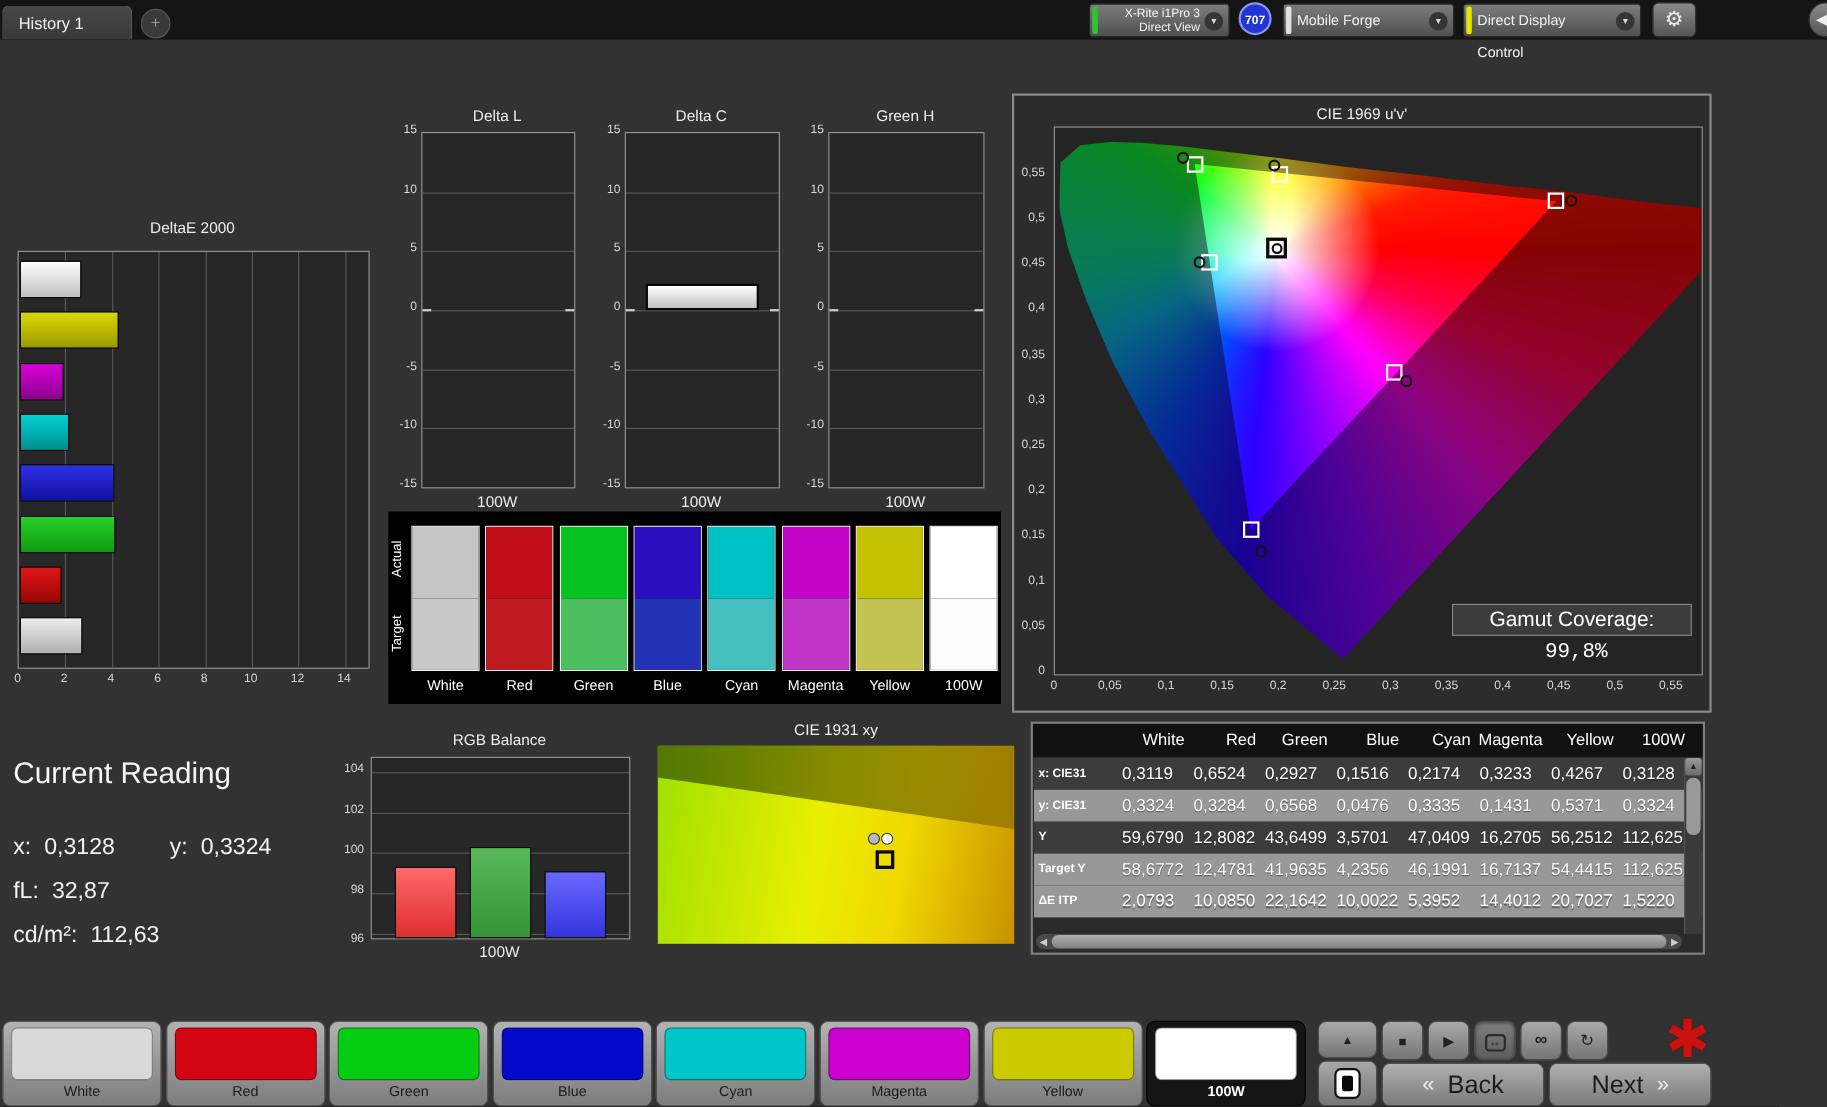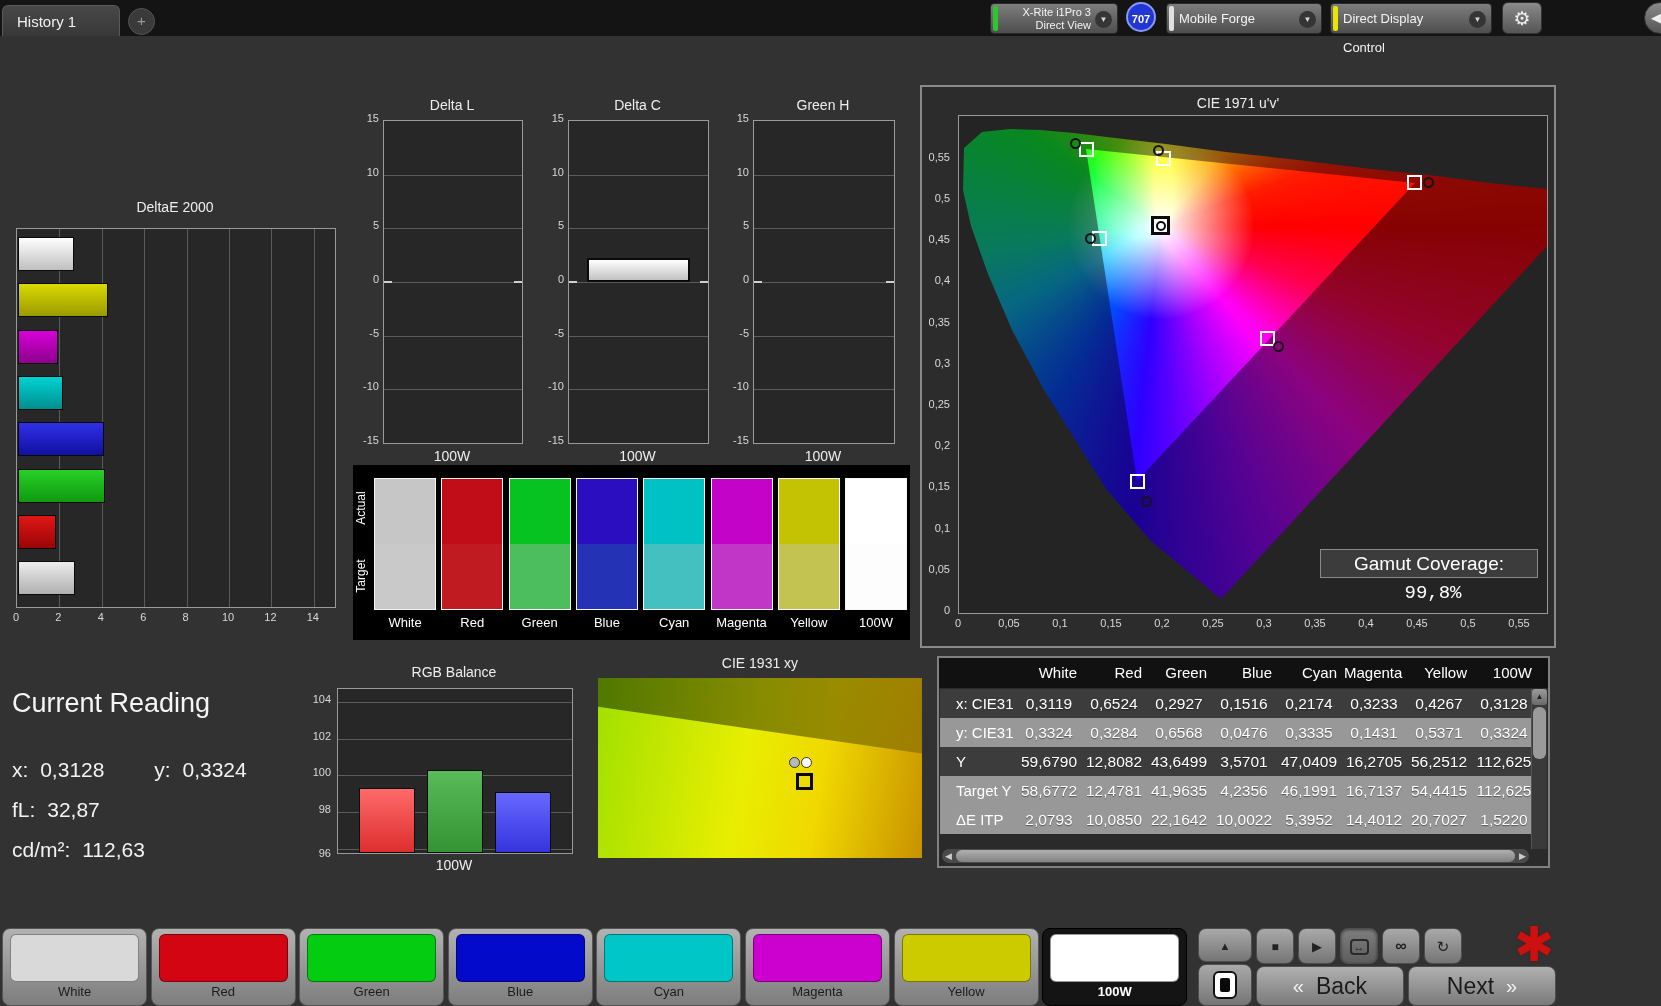--- a/index.html
+++ b/index.html
@@ -84,22 +84,22 @@
   .c31sq{position:absolute;width:17px;height:17px;border:3px solid #0a0a0a;box-sizing:border-box;}
   .c31c{position:absolute;width:11px;height:11px;border-radius:50%;border:1px solid #333;box-sizing:border-box;}
   
   .tblpanel{position:absolute;left:937px;top:656px;width:613px;height:212px;background:#2a2a2a;
       border:2px solid #808080;box-sizing:border-box;overflow:hidden;}
   .trow,.thead{display:grid;grid-template-columns:80px repeat(8,65px);height:29px;line-height:29px;}
   .thead{height:30px;line-height:30px;background:#111;color:#fff;font-size:15px;}
   .thead div{text-align:right;padding-right:7px;}
   .tbody{position:absolute;left:1px;right:1px;top:31px;height:160px;overflow:hidden;}
   .trow.dark{background:#3c3c3c;} .trow.light{background:#989898;}
-  .tlabel{font-weight:normal;color:#fff;font-size:15px;padding-left:16px;white-space:nowrap;}
-  .tcell{text-align:center;padding-right:7px;color:#fff;font-size:15.5px;text-shadow:0 1px 1px rgba(0,0,0,.45);
+  .tlabel{font-weight:bold;color:#fff;font-size:11px;padding-left:4px;white-space:nowrap;}
+  .tcell{text-align:left;padding-right:7px;color:#fff;font-size:15.5px;text-shadow:0 1px 1px rgba(0,0,0,.45);
       overflow:hidden;white-space:nowrap;}
   .vscroll{position:absolute;right:1px;top:31px;width:15px;height:160px;background:#3a3a3a;border-left:1px solid #555;}
   .vs-up{position:absolute;top:0;left:0;right:0;height:16px;background:linear-gradient(180deg,#9a9a9a,#6a6a6a);
       color:#222;font-size:8px;text-align:center;line-height:16px;border-radius:3px;}
   .vs-thumb{position:absolute;top:18px;left:1px;right:1px;height:52px;background:#9a9a9a;border-radius:6px;}
   .hscroll{position:absolute;left:3px;right:19px;bottom:3px;height:14px;background:#4a4a4a;border-radius:7px;}
   .hs-thumb{position:absolute;left:14px;right:14px;top:1px;bottom:1px;background:linear-gradient(180deg,#b0b0b0,#828282);border-radius:6px;}
   .hs-a{position:absolute;top:0;color:#ccc;font-size:9px;line-height:14px;}
   .hs-a.l{left:3px;} .hs-a.r{right:3px;}
   
@@ -295,21 +295,21 @@
       </div>
       <div class="swname" style="left: 424.8px;">Yellow</div>
       <div class="swcol" style="left: 492.1px;">
         <div class="swa" style="background: rgb(255, 255, 255);"></div>
         <div class="swt" style="background: rgb(253, 253, 253);"></div>
       </div>
       <div class="swname" style="left: 492.1px;">100W</div>
     </div>
 
   <div class="ciepanel"></div>
-  <div class="ctitle" style="left:920px;top:95px;width:636px;">CIE 1971 u'v'</div>
+  <div class="ctitle" style="left:920px;top:95px;width:636px;">CIE 1969 u'v'</div>
   <div id="cie-ylab" style="position:absolute;left:920px;top:115px;width:34px;height:497px;">
       <div class="axlab r" style="top: 35.8px; right: 4px;">0,55</div>
       <div class="axlab r" style="top: 77px; right: 4px;">0,5</div>
       <div class="axlab r" style="top: 118.2px; right: 4px;">0,45</div>
       <div class="axlab r" style="top: 159.4px; right: 4px;">0,4</div>
       <div class="axlab r" style="top: 200.6px; right: 4px;">0,35</div>
       <div class="axlab r" style="top: 241.8px; right: 4px;">0,3</div>
       <div class="axlab r" style="top: 283px; right: 4px;">0,25</div>
       <div class="axlab r" style="top: 324.2px; right: 4px;">0,2</div>
       <div class="axlab r" style="top: 365.4px; right: 4px;">0,15</div>

